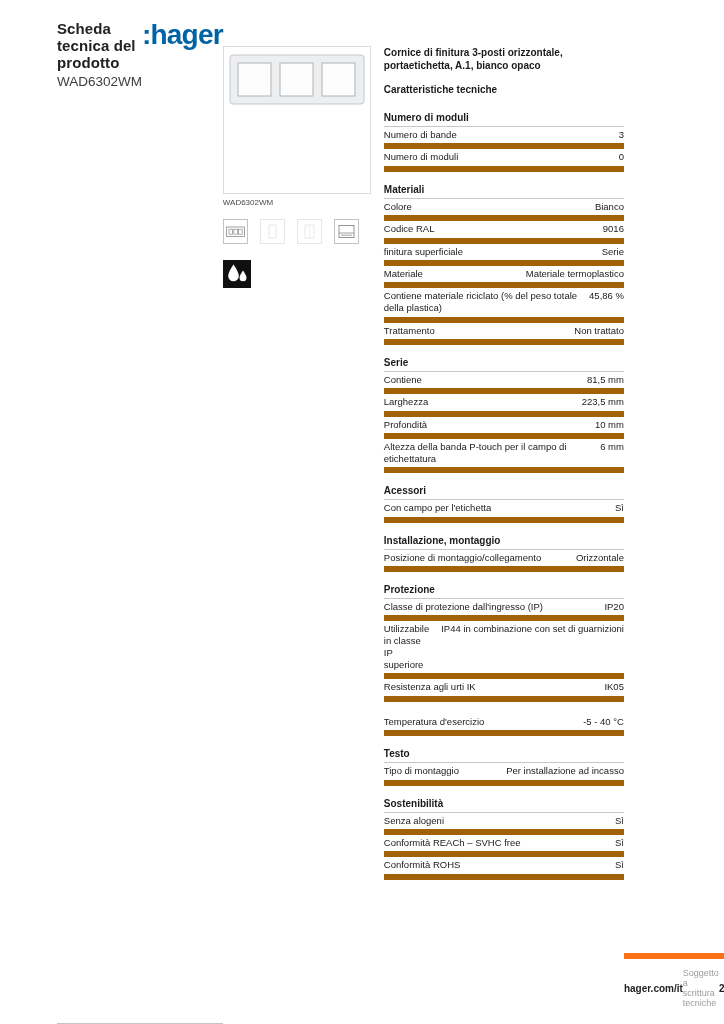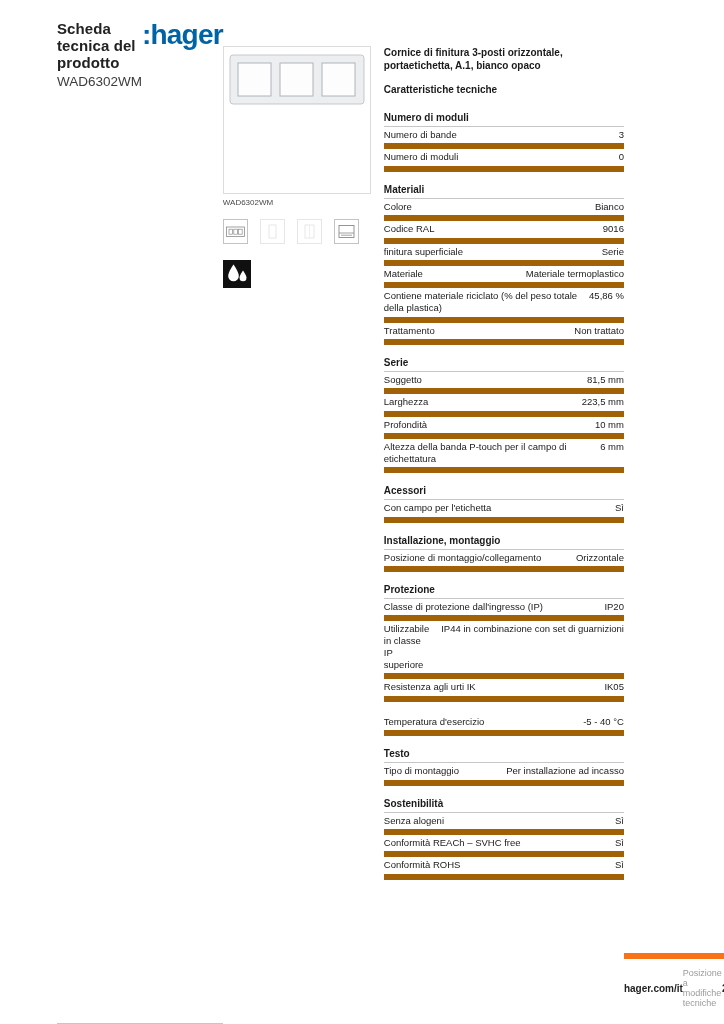--- a/index.html
+++ b/index.html
@@ -149,21 +149,21 @@
               <span class="spec-value">45,86 %</span>
             </div>
             <div class="spec-row">
               <span class="spec-label">Trattamento</span>
               <span class="spec-value">Non trattato</span>
             </div>
           </section>
           <section class="spec-section">
             <div class="spec-title">Serie</div>
             <div class="spec-row">
-              <span class="spec-label">Soggetto</span>
+              <span class="spec-label">Contiene</span>
               <span class="spec-value">81,5 mm</span>
             </div>
             <div class="spec-row">
               <span class="spec-label">Larghezza</span>
               <span class="spec-value">223,5 mm</span>
             </div>
             <div class="spec-row">
               <span class="spec-label">Profondità</span>
               <span class="spec-value">10 mm</span>
             </div>
@@ -229,17 +229,17 @@
               <span class="spec-value">Sì</span>
             </div>
           </section>
         </div>
     </div>
 
   </div>
 
   <div class="footer">
     <div class="footer-left">hager.com/it</div>
-    <div class="footer-center">Posizione a modifiche tecniche</div>
+    <div class="footer-center">Soggetto a scrittura tecniche</div>
     <div class="footer-right">20.03.2026</div>
   </div>
 
 </div>
 
 </body></html>

